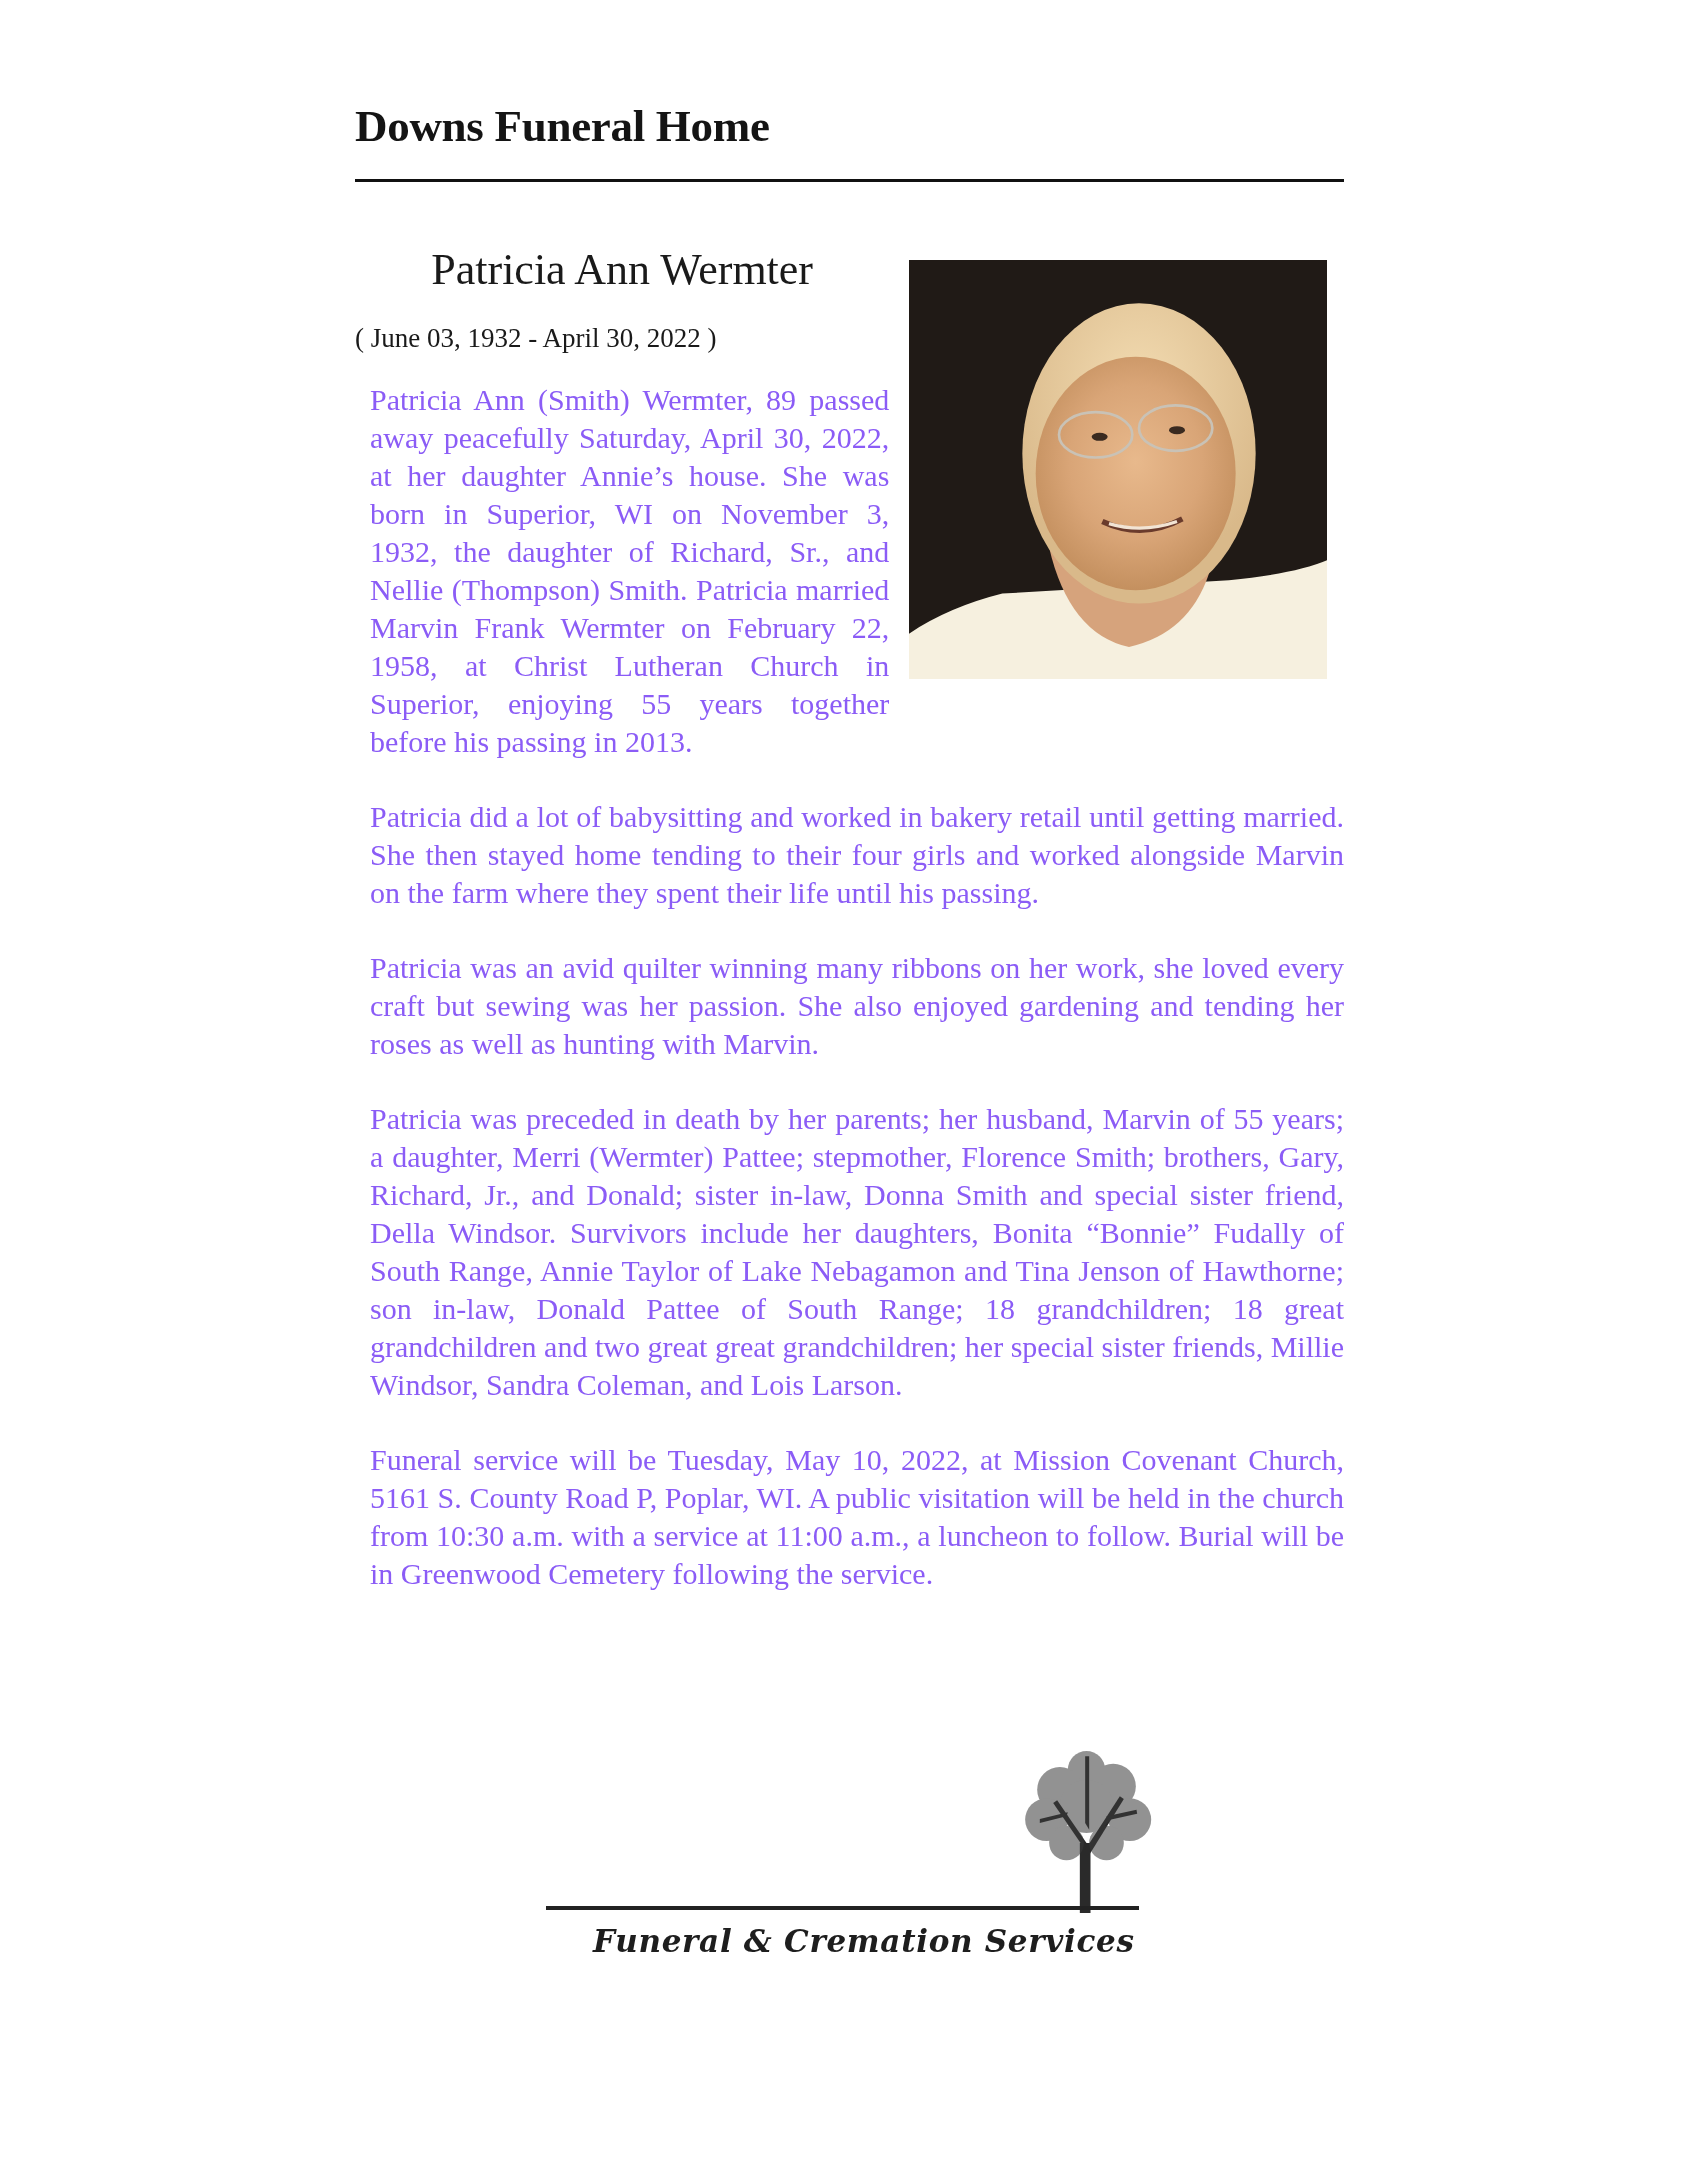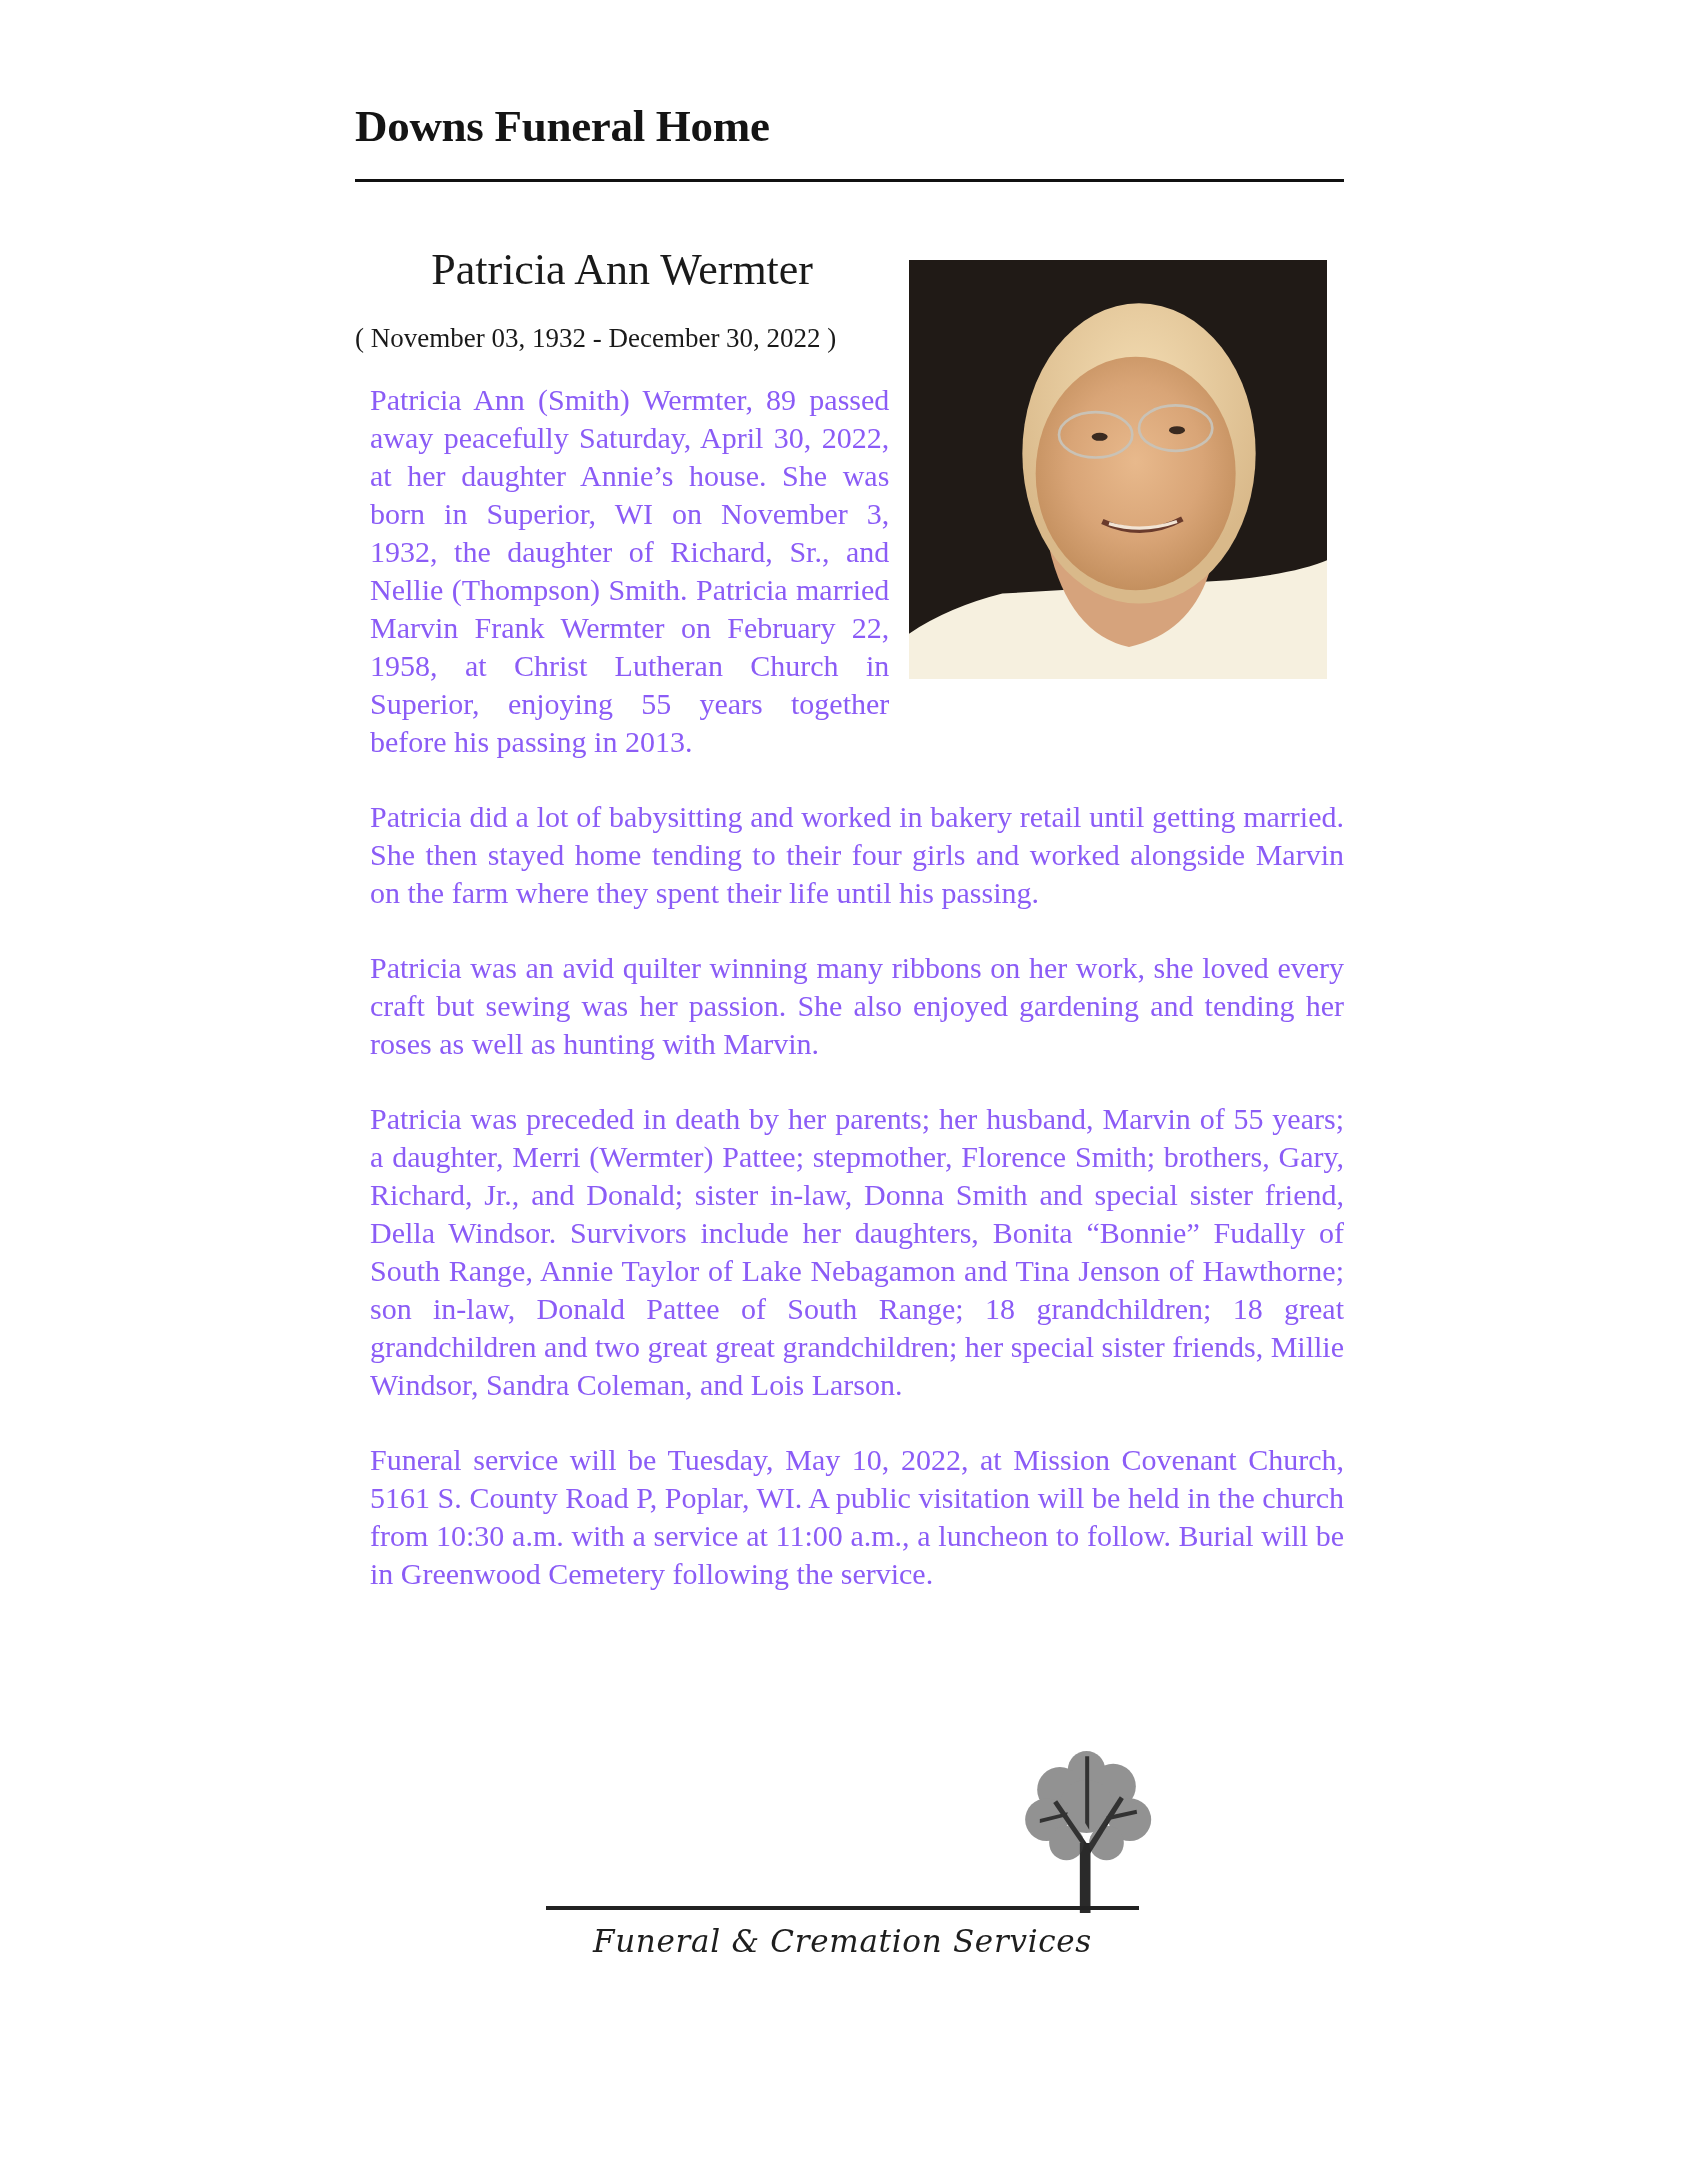--- a/index.html
+++ b/index.html
@@ -15,21 +15,21 @@
     .photo { float: right; width: 418px; height: 419px; margin: 20px 16.7px 13.3px 20px;
       background: #201a16; position: relative; overflow: hidden; }
     .photo svg { display: block; width: 100%; height: 100%; }
     p.body { font-size: 30px; line-height: 38px; text-align: justify; margin: 0 0 37px 15px; color: #8b5cf6; }
     p.first { margin-top: 24px; }
     .logo { position: absolute; left: 546px; top: 1726px; width: 600px; height: 240px; }
     .logo-word { position: absolute; left: 33px; top: 47px; font-family: "DejaVu Serif", serif; font-style: italic;
       font-size: 117px; color: #1e1e1e; letter-spacing: 1.3px; }
     .logo-rule { position: absolute; left: 0; top: 180px; width: 593px; height: 4px; background: #222; }
     .logo-tagline { position: absolute; left: 47px; top: 197px; font-family: "DejaVu Serif", serif; font-style: italic;
-      font-size: 31px; color: #1e1e1e; letter-spacing: 0.7px; }
+      font-size: 31px; color: #1e1e1e; letter-spacing: 0.7px; font-weight: bold; }
     .logo-tree { position: absolute; left: 467px; top: 16.7px; width: 147px; height: 170px; }
   </style>
 </head>
 <body>
 
 <div class="page">
   <div class="header-title">Downs Funeral Home</div>
   <div class="header-rule"></div>
 
   <div class="content">
@@ -53,21 +53,21 @@
         <ellipse cx="340" cy="320" rx="150" ry="175" fill="url(#face)"></ellipse>
         <ellipse cx="280" cy="262" rx="55" ry="34" fill="none" stroke="#c9c2b6" stroke-width="4"></ellipse>
         <ellipse cx="400" cy="252" rx="55" ry="34" fill="none" stroke="#c9c2b6" stroke-width="4"></ellipse>
         <ellipse cx="286" cy="265" rx="12" ry="6" fill="#3a2a20"></ellipse>
         <ellipse cx="402" cy="255" rx="12" ry="6" fill="#3a2a20"></ellipse>
         <path d="M290 392 Q350 420 410 388" stroke="#6a3b2c" stroke-width="8" fill="none"></path>
         <path d="M300 395 Q350 410 402 392" stroke="#f2e4d4" stroke-width="5" fill="none"></path>
       </svg>
     </div>
     <h1 class="name">Patricia Ann Wermter</h1>
-    <div class="dates">( November 03, 1932 - December 30, 2022 )</div>
+    <div class="dates">( June 03, 1932 - April 30, 2022 )</div>
     <p class="body first">Patricia Ann (Smith) Wermter, 89 passed away peacefully Saturday, April 30, 2022, at her daughter Annie’s house.  She was born in Superior, WI on November 3, 1932, the daughter of Richard, Sr., and Nellie (Thompson) Smith. Patricia married Marvin Frank Wermter on February 22, 1958, at Christ Lutheran Church in Superior, enjoying 55 years together before his passing in 2013.</p>
     <p class="body">Patricia did a lot of babysitting and worked in bakery retail until getting married.  She then stayed home tending to their four girls and worked alongside Marvin on the farm where they spent their life until his passing.</p>
     <p class="body">Patricia was an avid quilter winning many ribbons on her work, she loved every craft but sewing was her passion.  She also enjoyed gardening and tending her roses as well as hunting with Marvin.</p>
     <p class="body">Patricia was preceded in death by her parents; her husband, Marvin of 55 years; a daughter, Merri (Wermter) Pattee; stepmother, Florence Smith; brothers, Gary, Richard, Jr., and Donald; sister in-law, Donna Smith and special sister friend, Della Windsor.  Survivors include her daughters, Bonita “Bonnie” Fudally of South Range, Annie Taylor of Lake Nebagamon and Tina Jenson of Hawthorne; son in-law, Donald Pattee of South Range; 18 grandchildren; 18 great grandchildren and two great great grandchildren; her special sister friends, Millie Windsor, Sandra Coleman, and Lois Larson.</p>
     <p class="body">Funeral service will be Tuesday, May 10, 2022, at Mission Covenant Church, 5161 S. County Road P, Poplar, WI.  A public visitation will be held in the church from 10:30 a.m. with a service at 11:00 a.m., a luncheon to follow. Burial will be in Greenwood Cemetery following the service.</p>
   </div>
 
   <div class="logo">
     <svg class="logo-tree" viewBox="0 0 220 255">
       <g fill="#2a2a2a">

